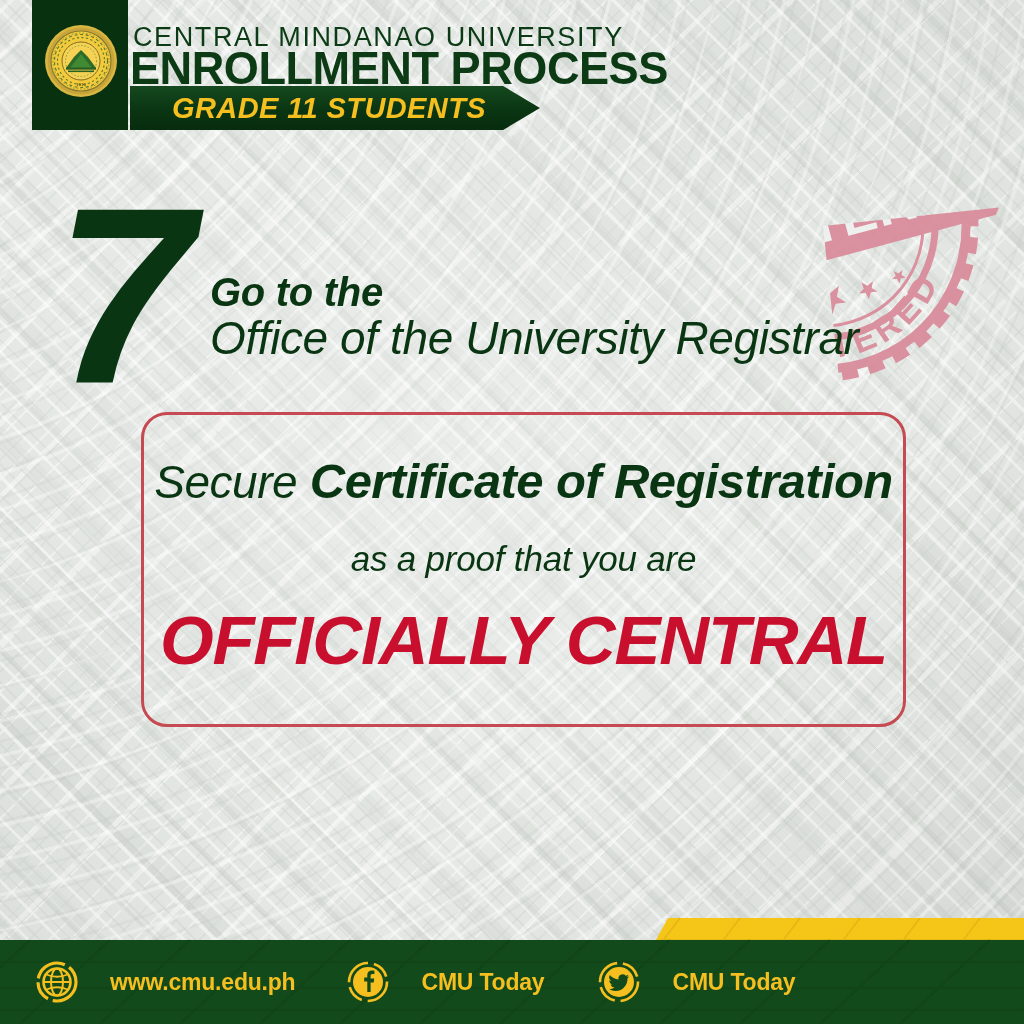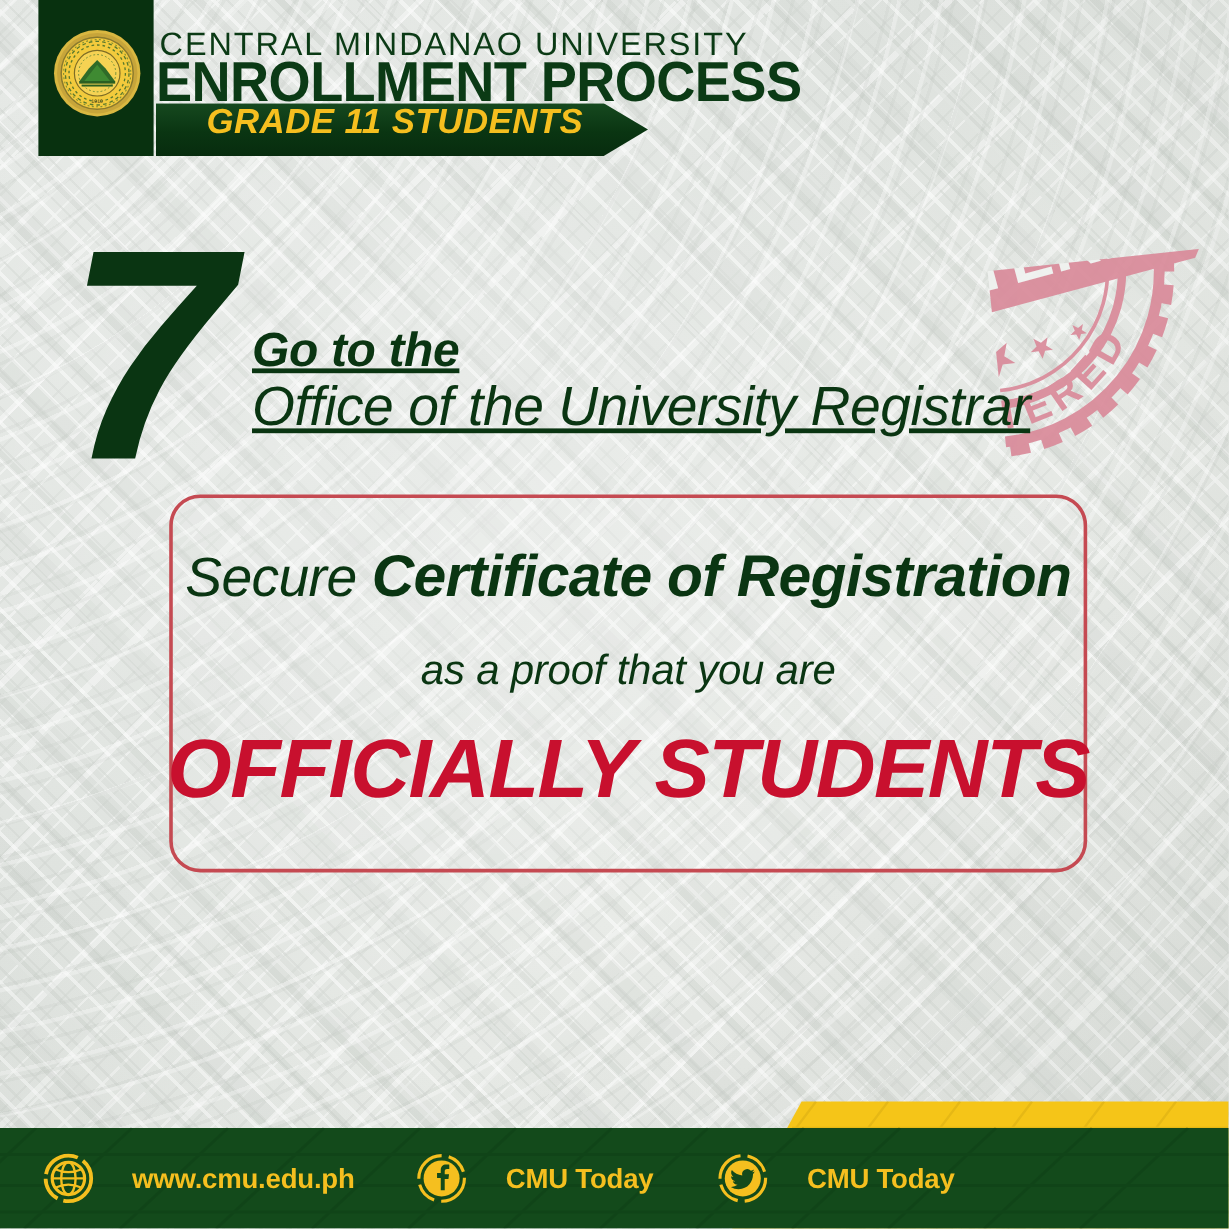--- a/index.html
+++ b/index.html
@@ -98,21 +98,21 @@
     transform-origin:left center;
     white-space:nowrap;
     line-height:1;
   }
 
   .grade-banner {
     position:absolute; left:130px; top:86px;
     width:410px; height:44px;
     background:linear-gradient(180deg,#16491f 0%,#0a3512 55%,#072c0e 100%);
     clip-path:polygon(0 0, 91% 0, 100% 50%, 91% 100%, 0 100%);
-    display:flex; align-items:flex-start;
+    display:flex; align-items:center;
   }
   .grade-banner .txt {
     margin-left:42px;
     font-size:29px; font-weight:bold; font-style:italic;
     color:#f5bf1f;
     letter-spacing:.4px;
     white-space:nowrap;
   }
 
   
@@ -128,21 +128,20 @@
     position:absolute; left:55px; top:186px;
     font-size:250px; font-weight:bold; font-style:italic;
     color:#0a3512;
     line-height:.88;
     letter-spacing:-8px;
   }
   .step-heading {
     position:absolute; left:210px; top:272px;
     color:#0a3512;
     line-height:1.02;
-    text-decoration:underline;
   }
   .step-heading .l1 {
     display:block;
     font-size:40px; font-weight:bold; font-style:italic;
     letter-spacing:-.3px;
   }
   .step-heading .l2 {
     display:block;
     font-size:46px; font-style:italic; font-weight:500;
     letter-spacing:-.4px;
@@ -349,21 +348,21 @@
     <span class="l1">Go to the</span>
     <span class="l2">Office of the University Registrar</span>
   </div>
 
   <div class="content-box">
     <div class="line-secure">
       <span class="light">Secure</span>
       <span class="strong">Certificate of Registration</span>
     </div>
     <div class="line-proof">as a proof that you are</div>
-    <div class="line-enrolled">OFFICIALLY STUDENTS</div>
+    <div class="line-enrolled">OFFICIALLY CENTRAL</div>
   </div>
 
   <div class="footer-yellow">
     <svg viewBox="0 0 1024 124" width="1024" height="124">
       <path d="M668 18 L1024 18 L1024 124 L610 124 Z" fill="#f5c518"></path>
       <g opacity=".12" fill="none" stroke="#7a5f00" stroke-width="2">
         <path d="M680 18 L600 124 M740 18 L660 124 M800 18 L720 124 M860 18 L780 124 M920 18 L840 124 M980 18 L900 124"></path>
         <path d="M660 40 L1024 40 M660 70 L1024 70 M620 100 L1024 100"></path>
       </g>
     </svg>

